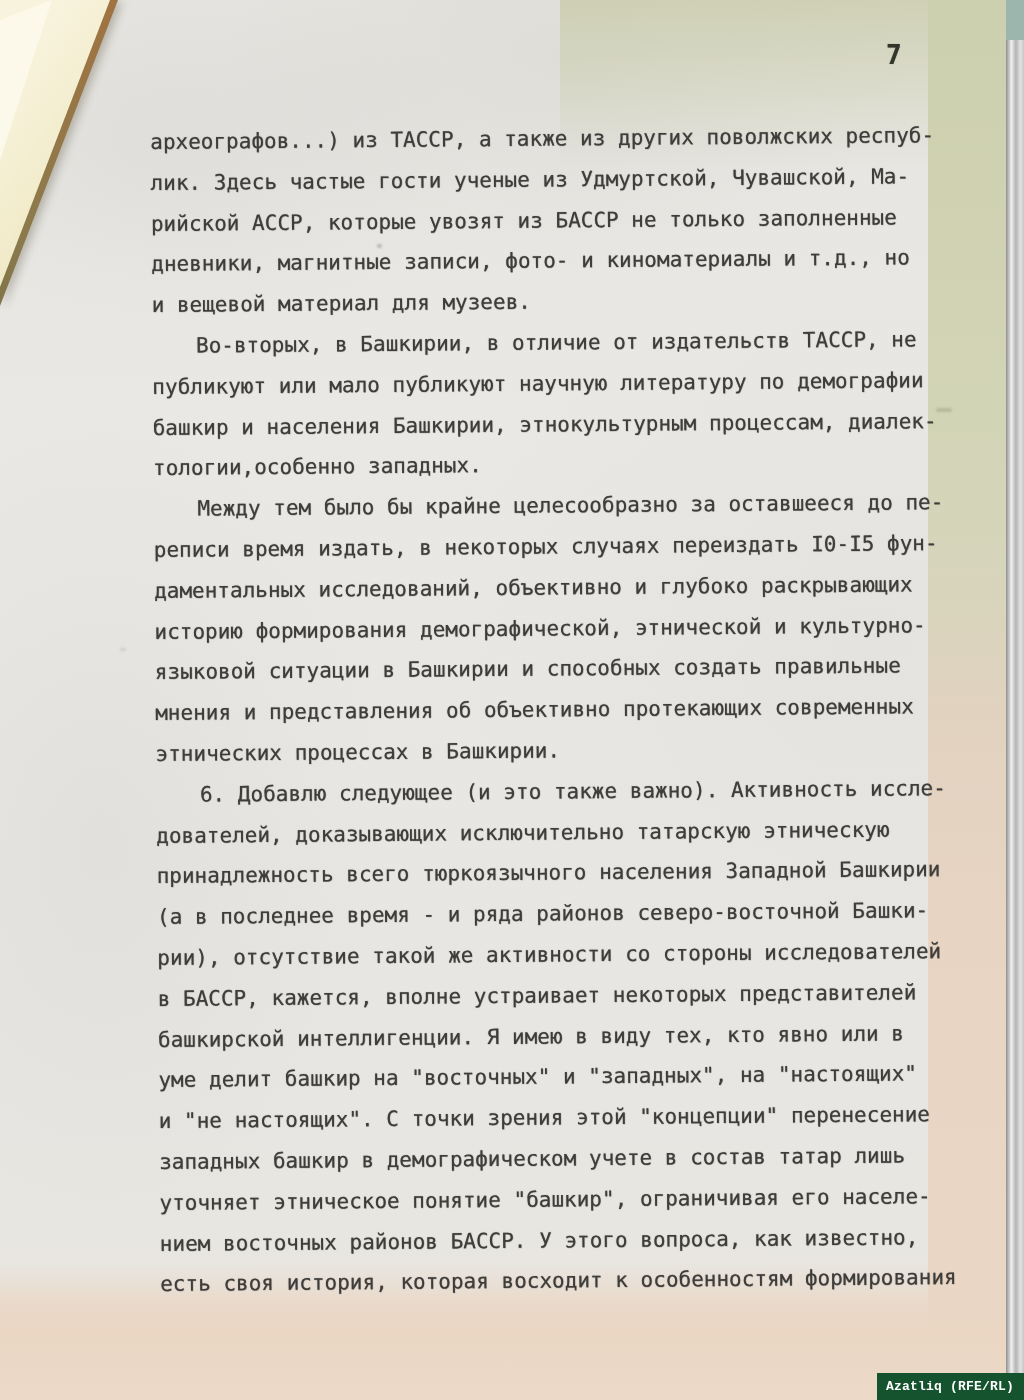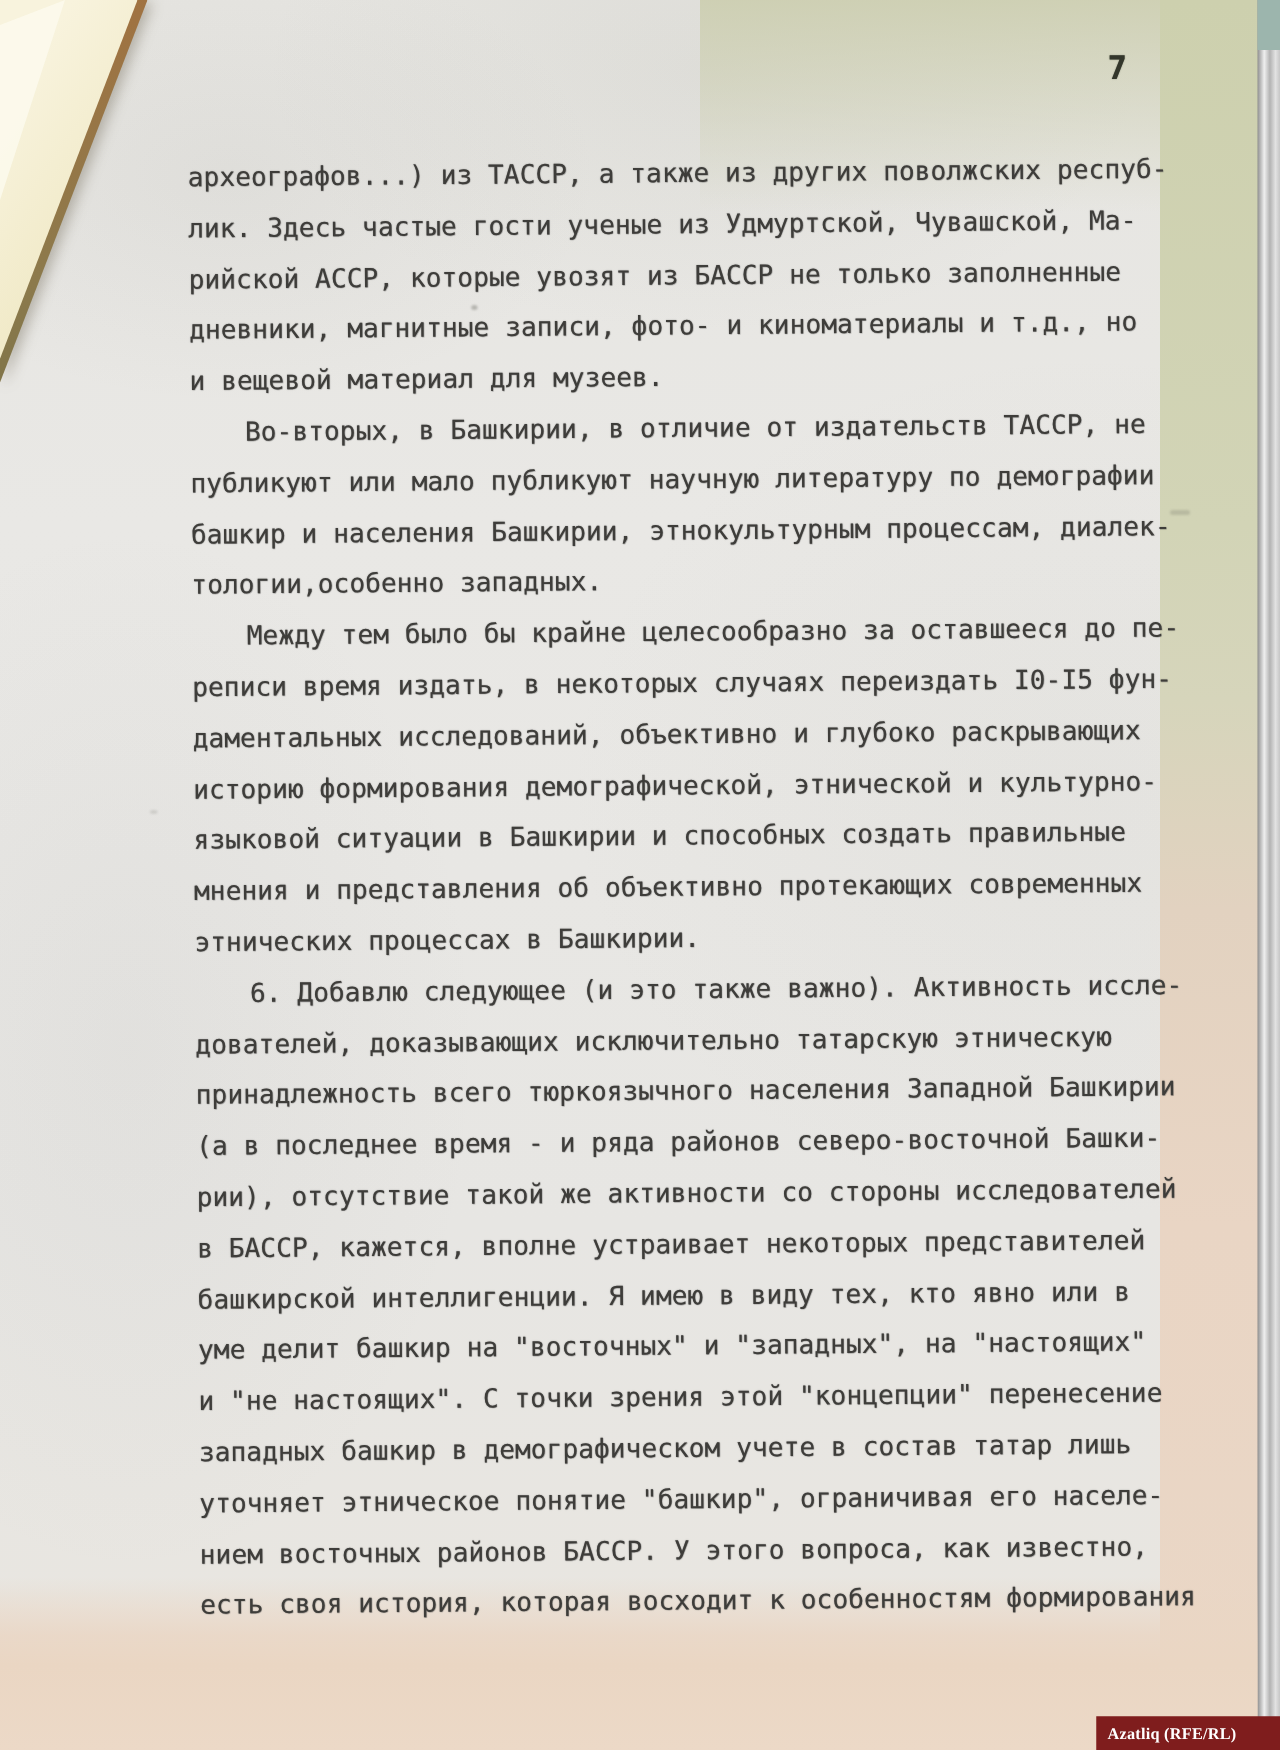--- a/index.html
+++ b/index.html
@@ -86,24 +86,24 @@
   }
   .textblock .line.indent{padding-left:44px;}
   
   .speck{position:absolute;border-radius:50%;background:rgba(90,88,80,0.35);filter:blur(1px);}
   .s1{left:377px;top:244px;width:5px;height:4px;}
   .s2{left:120px;top:648px;width:6px;height:3px;opacity:.5;}
   .s3{left:936px;top:408px;width:16px;height:4px;border-radius:2px;opacity:.6;}
   
   .watermark{
     position:absolute;left:877px;top:1373px;width:147px;height:27px;
-    background:#7f1d1d;color:#ffffff;
+    background:#14532d;color:#ffffff;
     display:flex;align-items:center;
     padding-left:9px;box-sizing:border-box;
-    font-family:Liberation Serif, serif;
+    font-family:Liberation Mono, monospace;
     font-size:13px;font-weight:bold;letter-spacing:0.2px;text-align:center;
   }
 </style>
 </head>
 <body>
 
 <div class="photo">
   <div class="page"></div>
   <div class="tint-top-right"></div>
   <div class="under-sheet"></div>

